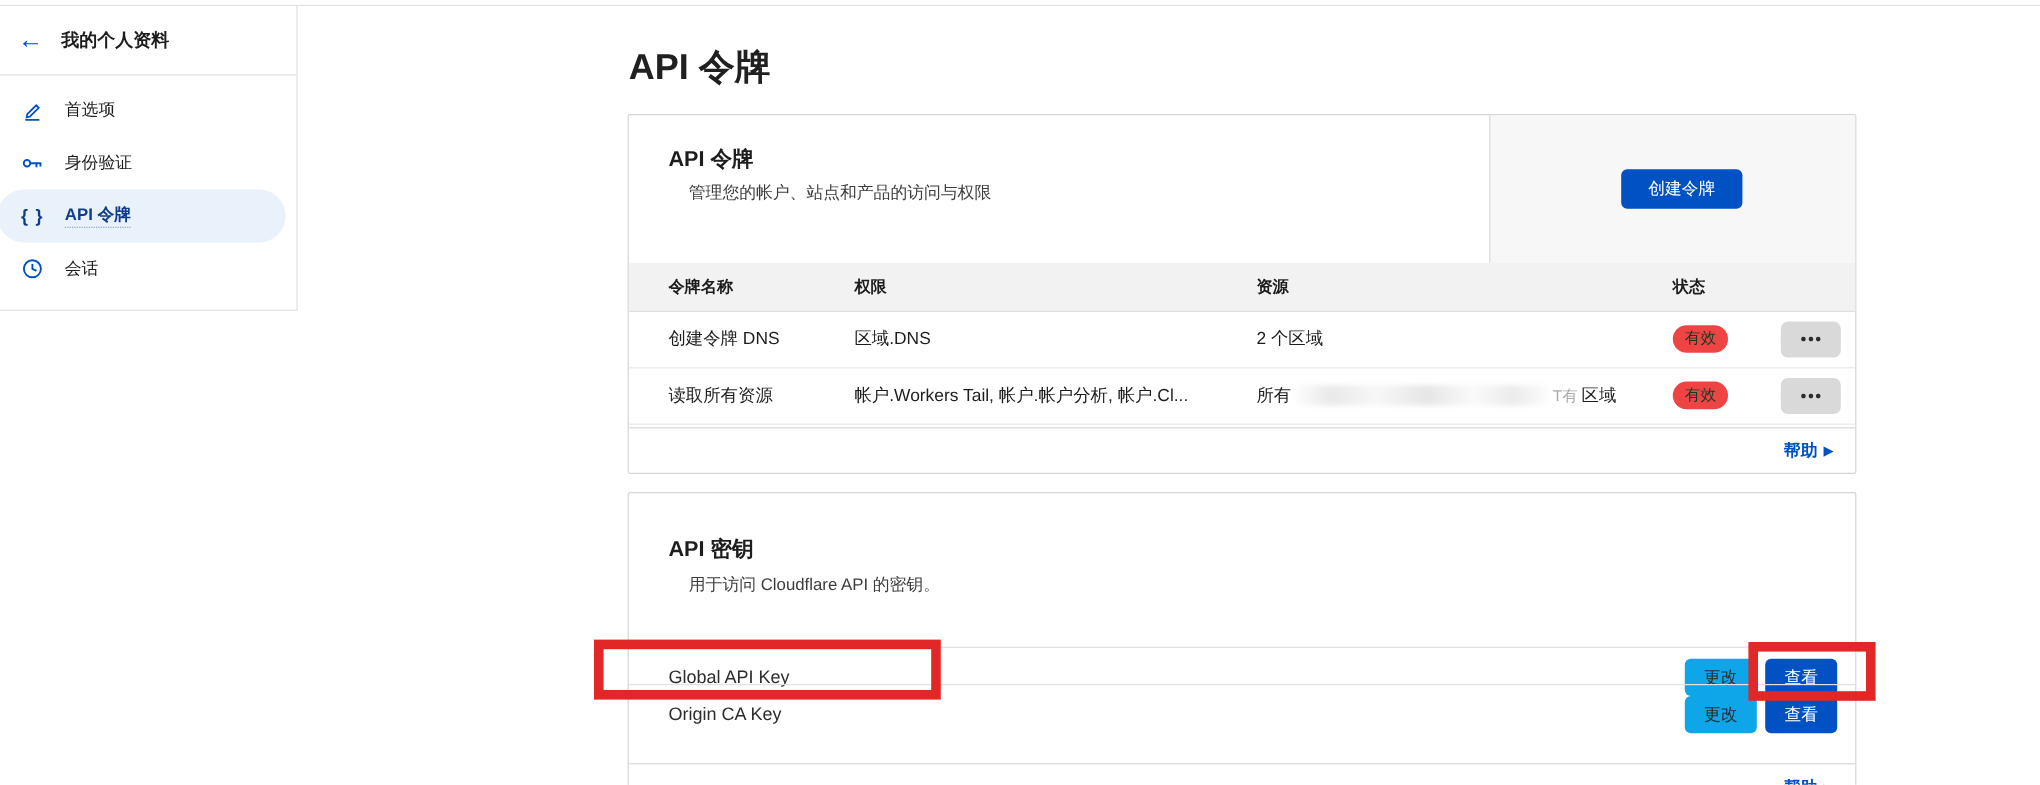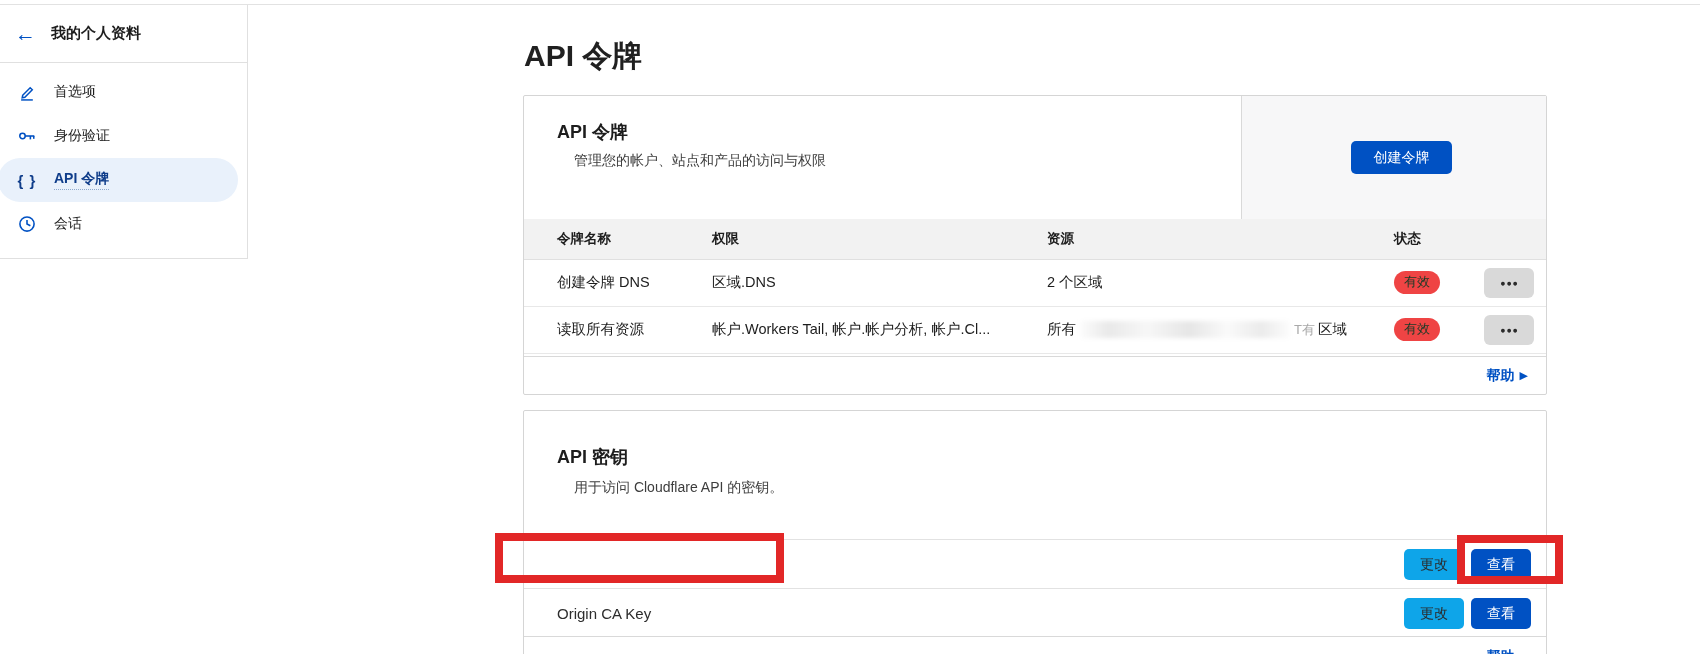--- a/index.html
+++ b/index.html
@@ -71,21 +71,21 @@
   .faint{color:#a9a9a9;font-size:13px;margin-right:3px;}
 
   .card-footer{position:absolute;left:0;right:0;top:260px;bottom:0;border-top:1px solid #d9d9d9;
     display:flex;align-items:center;justify-content:flex-end;padding-right:18px;}
   .help-link{color:#0051c3;font-size:14px;font-weight:600;cursor:pointer;display:flex;align-items:center;gap:5px;}
   .help-link .tri{font-size:11px;}
 
   
   .key-row{position:absolute;left:0;right:0;height:49px;border-top:1px solid #e2e2e2;}
   .key-row-1{top:128px;}
-  .key-row-2{top:177px;height:48px;}
+  .key-row-2{top:159px;height:48px;}
   .key-name{position:absolute;left:33px;top:0;height:100%;display:flex;align-items:center;
     font-size:15px;color:#2d2d2d;}
   .key-change{position:absolute;left:880px;top:9px;width:60px;height:31px;}
   .key-view{position:absolute;left:947px;top:9px;width:60px;height:31px;}
   .card2-divider{position:absolute;left:0;right:0;top:225px;height:1px;background:#d9d9d9;}
   .card2-footer-help{position:absolute;right:18px;top:237px;}
 
   
   .annotation{position:absolute;border:8px solid #e22727;box-sizing:border-box;pointer-events:none;}
   .anno-1{left:495px;top:533px;width:289px;height:50px;}
@@ -190,20 +190,21 @@
         <span class="tri">▶</span>
     </span>
   </div>
 </div>
 
 <div class="card card2">
   <div class="card-heading" style="top:34px;">API 密钥</div>
   <div class="card-desc" style="top:68px;">用于访问 Cloudflare API 的密钥。</div>
 
   <div class="key-row key-row-1">
+    <div class="key-name">Global API Key</div>
     <button class="btn btn-gray key-change">更改</button>
     <button class="btn btn-blue key-view">查看</button>
   </div>
 
   <div class="key-row key-row-2">
     <div class="key-name">Origin CA Key</div>
     <button class="btn btn-gray key-change">更改</button>
     <button class="btn btn-blue key-view">查看</button>
   </div>
 

